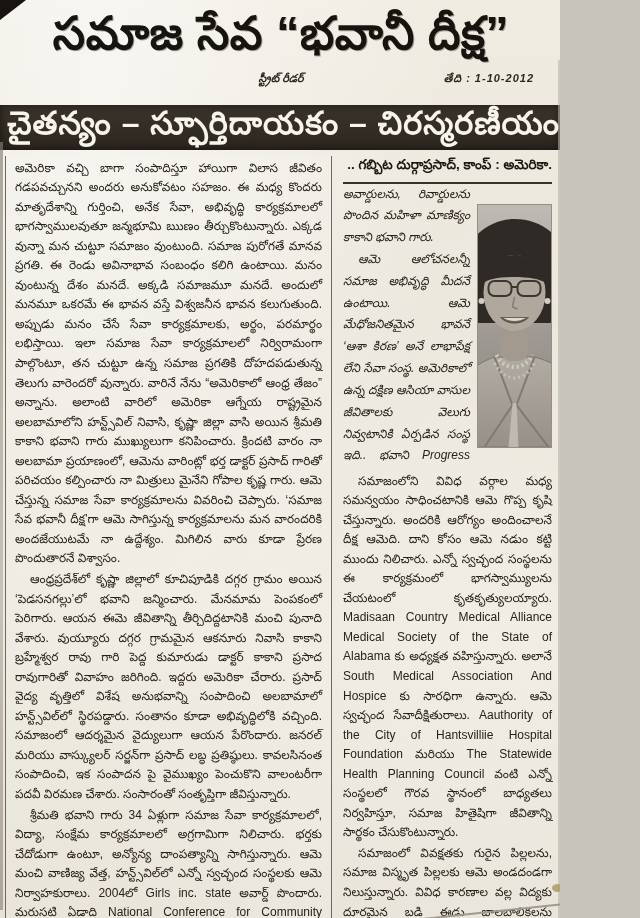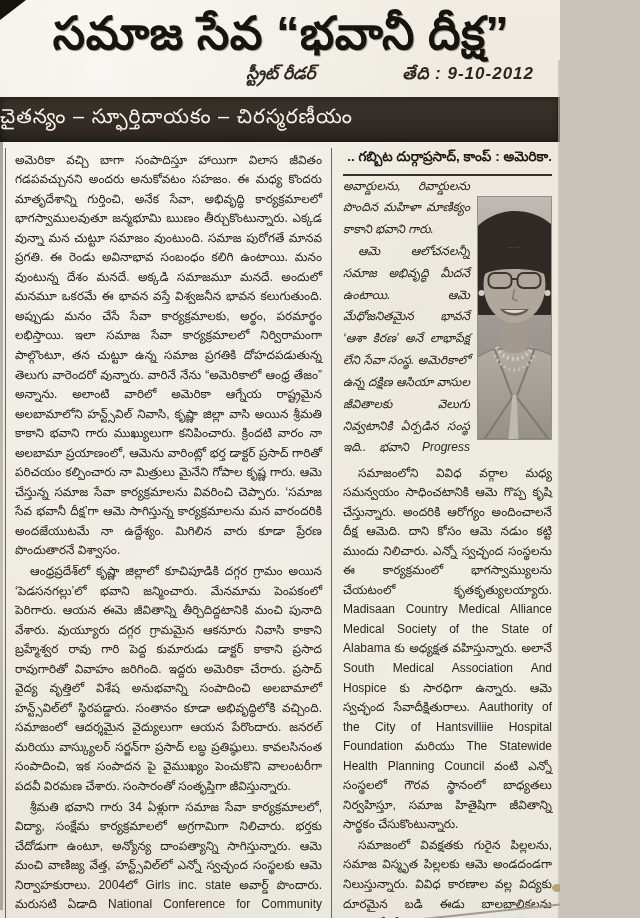--- a/index.html
+++ b/index.html
@@ -21,29 +21,29 @@
   .tear-br{position:absolute;right:-24px;bottom:6px;width:170px;height:2px;background:#a19b8f;
     transform:rotate(-6deg);z-index:5;}
   .stain{position:absolute;left:552px;top:884px;width:11px;height:8px;border-radius:50%;
     background:#ae9a60;opacity:.85;z-index:5;}
 
   
   .masthead{padding:8px 10px 0 12px;}
   .headline{margin:0;text-align:center;font-weight:bold;color:#17130e;
     font-size:46px;line-height:1.12;letter-spacing:.5px;
     text-shadow:1px 1px 0 rgba(23,19,14,.35);}
-  .subrow{position:relative;height:30px;margin-top:2px;font-size:17px;}
+  .subrow{position:relative;height:30px;margin-top:10px;font-size:11px;}
   .hand{font-style:italic;font-weight:bold;color:#2d271f;}
   .hand-center{position:absolute;left:0;right:0;text-align:center;top:2px;}
   .hand-date{position:absolute;right:16px;top:2px;letter-spacing:1px;}
 
   
   .banner{margin-top:5px;height:45px;background:linear-gradient(180deg,#3b342c,#2c2620);
-    color:#f7f4eb;display:flex;align-items:center;justify-content:flex-start;
-    font-size:20px;font-weight:normal;letter-spacing:1px;
+    color:#f7f4eb;display:flex;align-items:center;justify-content:flex-end;
+    font-size:32px;font-weight:bold;letter-spacing:1px;
     box-shadow:inset 0 0 10px rgba(0,0,0,.55);}
 
   
   .columns{display:flex;align-items:stretch;padding:6px 5px 0 5px;height:806px;box-sizing:border-box;}
   .left-col{width:327px;flex:none;box-sizing:border-box;
     border:1px solid #6e6densed75f; border:1px solid #6e675c;border-top:none;
     padding:3px 9px 6px 9px;background:rgba(255,255,255,.12);overflow:hidden;}
   .right-col{flex:1;box-sizing:border-box;padding:0 3px 0 11px;overflow:hidden;}
 
   p{margin:0;font-size:12px;line-height:1.63;text-align:justify;overflow-wrap:break-word;}
@@ -68,21 +68,21 @@
   <div class="corner-tl"></div>
   <div class="edge-left"></div>
   <div class="edge-right"></div>
   <div class="tear-br"></div>
   <div class="stain"></div>
 
   <header class="masthead">
     <h1 class="headline">సమాజ సేవ “భవానీ దీక్ష”</h1>
     <div class="subrow">
       <span class="hand hand-center">స్ట్రీట్ రీడర్</span>
-      <span class="hand hand-date">తేది : 9-10-2012</span>
+      <span class="hand hand-date">తేది : 1-10-2012</span>
     </div>
   </header>
 
   <div class="banner">
     <span>చైతన్యం – స్ఫూర్తిదాయకం – చిరస్మరణీయం</span>
   </div>
 
   <main class="columns">
 
     <section class="left-col">

